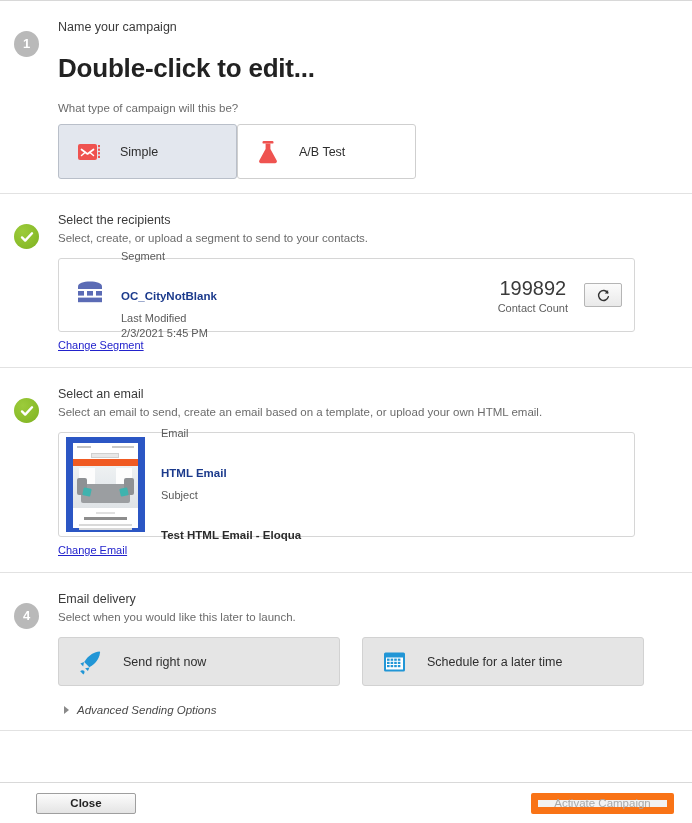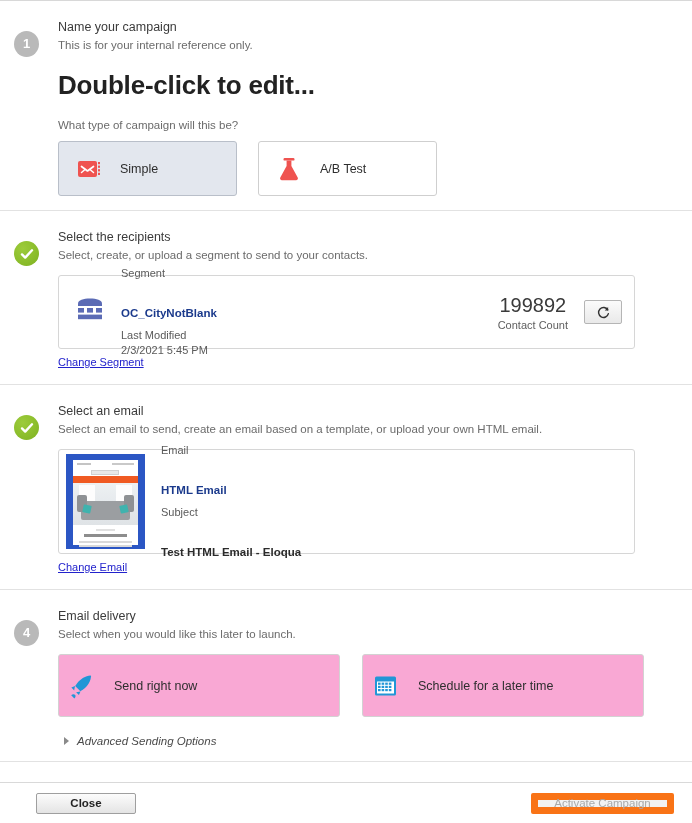--- a/index.html
+++ b/index.html
@@ -90,21 +90,20 @@
   }
   .q-label {
     font-size: 11.5px;
     color: #6b6b6b;
     margin-bottom: 10px;
   }
 
   
   .tiles {
     display: flex;
-    gap: 21px;
   }
   .tile {
     width: 179px;
     height: 55px;
     border: 1px solid #cfcfcf;
     border-radius: 3px;
     background: #ffffff;
     display: flex;
     align-items: center;
     padding-left: 17px;
@@ -119,27 +118,27 @@
     font-size: 12.5px;
     color: #2e2e2e;
     margin-left: 18px;
   }
   .tile-icon { width: 26px; height: 28px; display:flex; align-items:center; justify-content:center; flex: 0 0 auto;}
 
   
   .tiles-wide { display: flex; gap: 22px; margin-top: 12px; }
   .tile-wide {
     width: 282px;
-    height: 63px;
+    height: 49px;
     border: 1px solid #d2d2d2;
     border-radius: 3px;
-    background: #f9a8d4;
-    display: flex;
-    align-items: center;
-    padding-left: 9px;
+    background: #e5e5e5;
+    display: flex;
+    align-items: center;
+    padding-left: 18px;
     box-sizing: border-box;
     cursor: pointer;
   }
   .tile-wide .tile-label { margin-left: 20px; font-size: 12.5px; }
 
   
   .card {
     margin-top: 12px;
     border: 1px solid #d6d6d6;
     border-radius: 3px;
@@ -307,21 +306,20 @@
 
 <div class="page">
   <div class="content">
 
     <div class="step">
       <div class="step-badge badge-num">
         <span>1</span>
       </div>
       <div class="step-body">
         <div class="step-title">Name your campaign</div>
-        <div class="step-sub">This is for your internal reference only.</div>
 
         <div class="campaign-name">Double-click to edit...</div>
 
         <div class="q-label">What type of campaign will this be?</div>
 
         <div class="tiles">
           <div class="tile selected">
             <span class="tile-icon">
               <svg width="24" height="24" viewBox="0 0 24 24">
                 <rect x="1" y="4" width="19" height="16" rx="2" fill="#ef5350"></rect>

